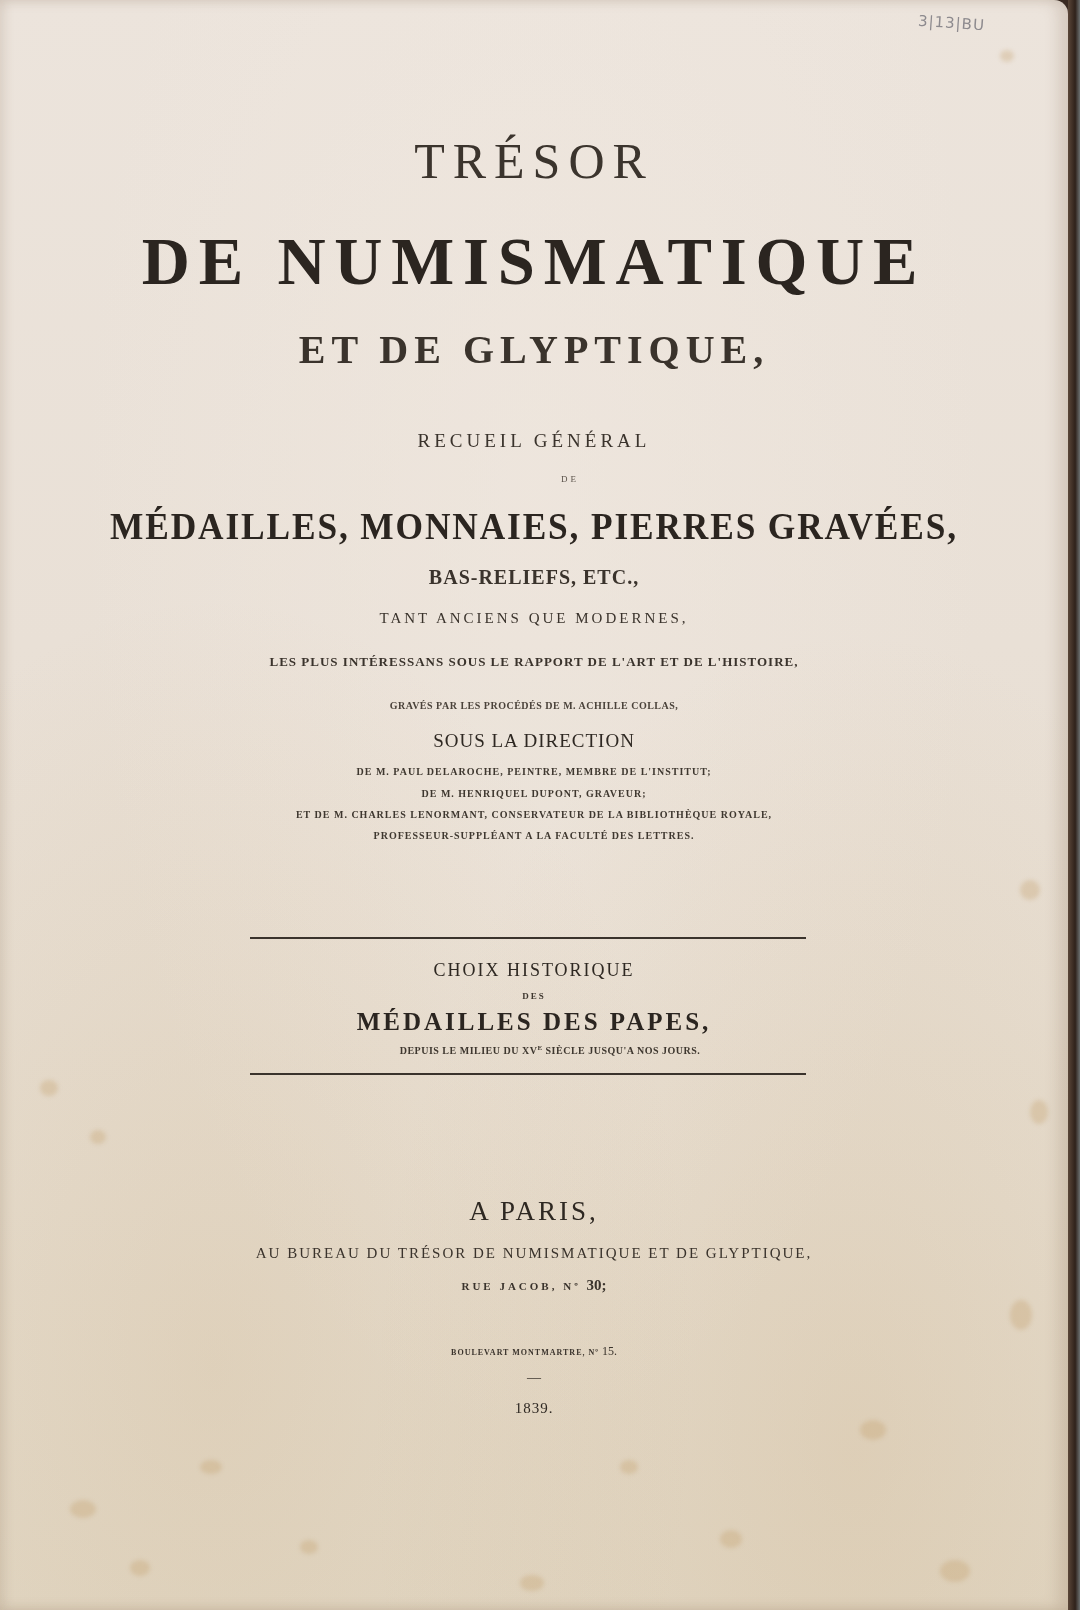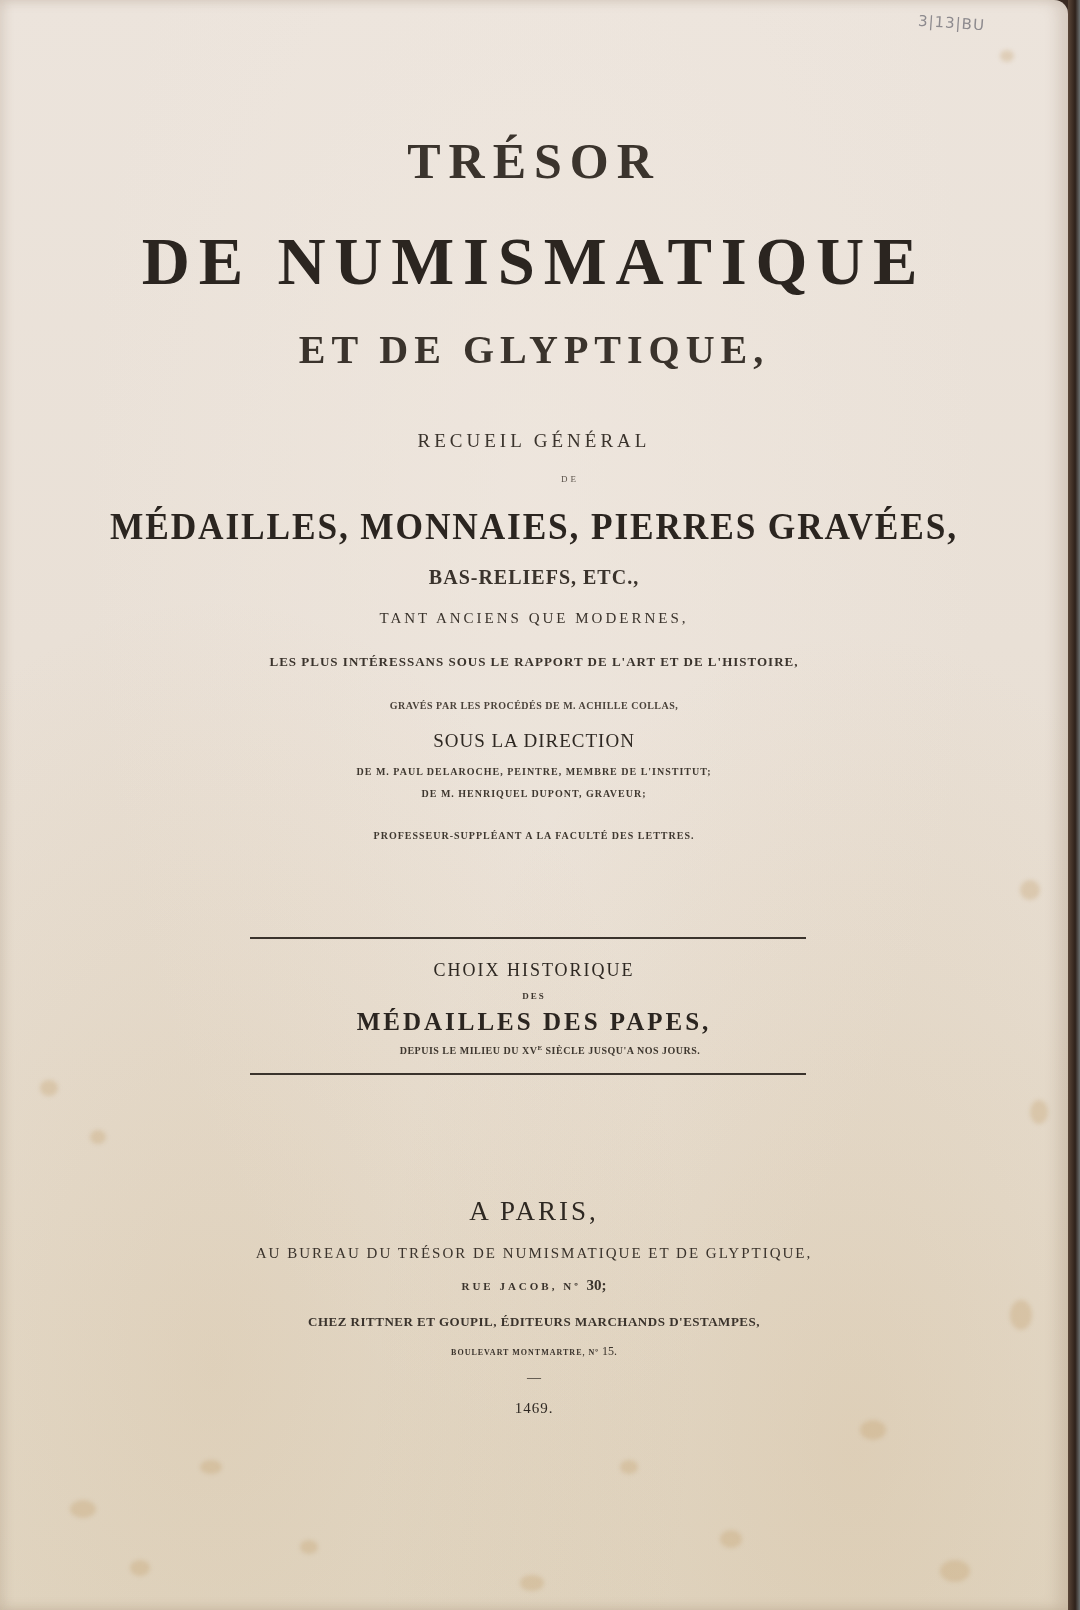--- a/index.html
+++ b/index.html
@@ -57,21 +57,21 @@
       position: absolute;
       left: 0;
       width: 1068px;
       text-align: center;
       white-space: nowrap;
       text-transform: uppercase;
     }
     .t-tresor {
       top: 132px;
       font-size: 50px;
-      font-weight: bold;
+      font-weight: normal;
       letter-spacing: 8px;
       color: #3b342d;
     }
     .t-numis {
       top: 222px;
       font-size: 68px;
       font-weight: bold;
       letter-spacing: 9px;
       transform: scaleX(0.98);
       color: #2b2520;
@@ -271,31 +271,31 @@
   <div class="line t-de1">de</div>
   <div class="line t-medailles">Médailles, Monnaies, Pierres Gravées,</div>
   <div class="line t-basrel">Bas-Reliefs, etc.,</div>
   <div class="line t-tant">Tant anciens que modernes,</div>
   <div class="line t-plus">Les plus intéressans sous le rapport de l'art et de l'histoire,</div>
 
   <div class="line t-graves">Gravés par les procédés de M. Achille Collas,</div>
   <div class="line t-sous">Sous la Direction</div>
   <div class="line t-dir t-dir1">De M. Paul Delaroche, Peintre, Membre de l'Institut;</div>
   <div class="line t-dir t-dir2">De M. Henriquel Dupont, Graveur;</div>
+  <div class="line t-dir t-dir3">Et de M. Charles Lenormant, Conservateur de la Bibliothèque Royale,</div>
   <div class="line t-dir t-dir4">Professeur-Suppléant a la Faculté des Lettres.</div>
 
   <div class="rule rule-top"></div>
   <div class="line t-choix">Choix Historique</div>
   <div class="line t-des">des</div>
   <div class="line t-papes">Médailles des Papes,</div>
   <div class="line t-depuis"><span>Depuis le milieu du XV</span><sup>e</sup><span> siècle jusqu'a nos jours.</span></div>
   <div class="rule rule-bottom"></div>
 
   <div class="line t-paris">A Paris,</div>
   <div class="line t-bureau">Au Bureau du Trésor de Numismatique et de Glyptique,</div>
   <div class="line t-rue"><span>Rue Jacob, Nº </span><span class="num">30;</span></div>
-  <div class="line t-chez">Chez Rittner et Goupil, Éditeurs Marchands d'Estampes,</div>
   <div class="line t-boul"><span>Boulevart Montmartre, Nº </span><span class="num">15.</span></div>
   <div class="line t-dash">—</div>
-  <div class="line t-year">1469.</div>
+  <div class="line t-year">1839.</div>
 </div>
 
 <div class="right-edge"></div>
 
 </body></html>

